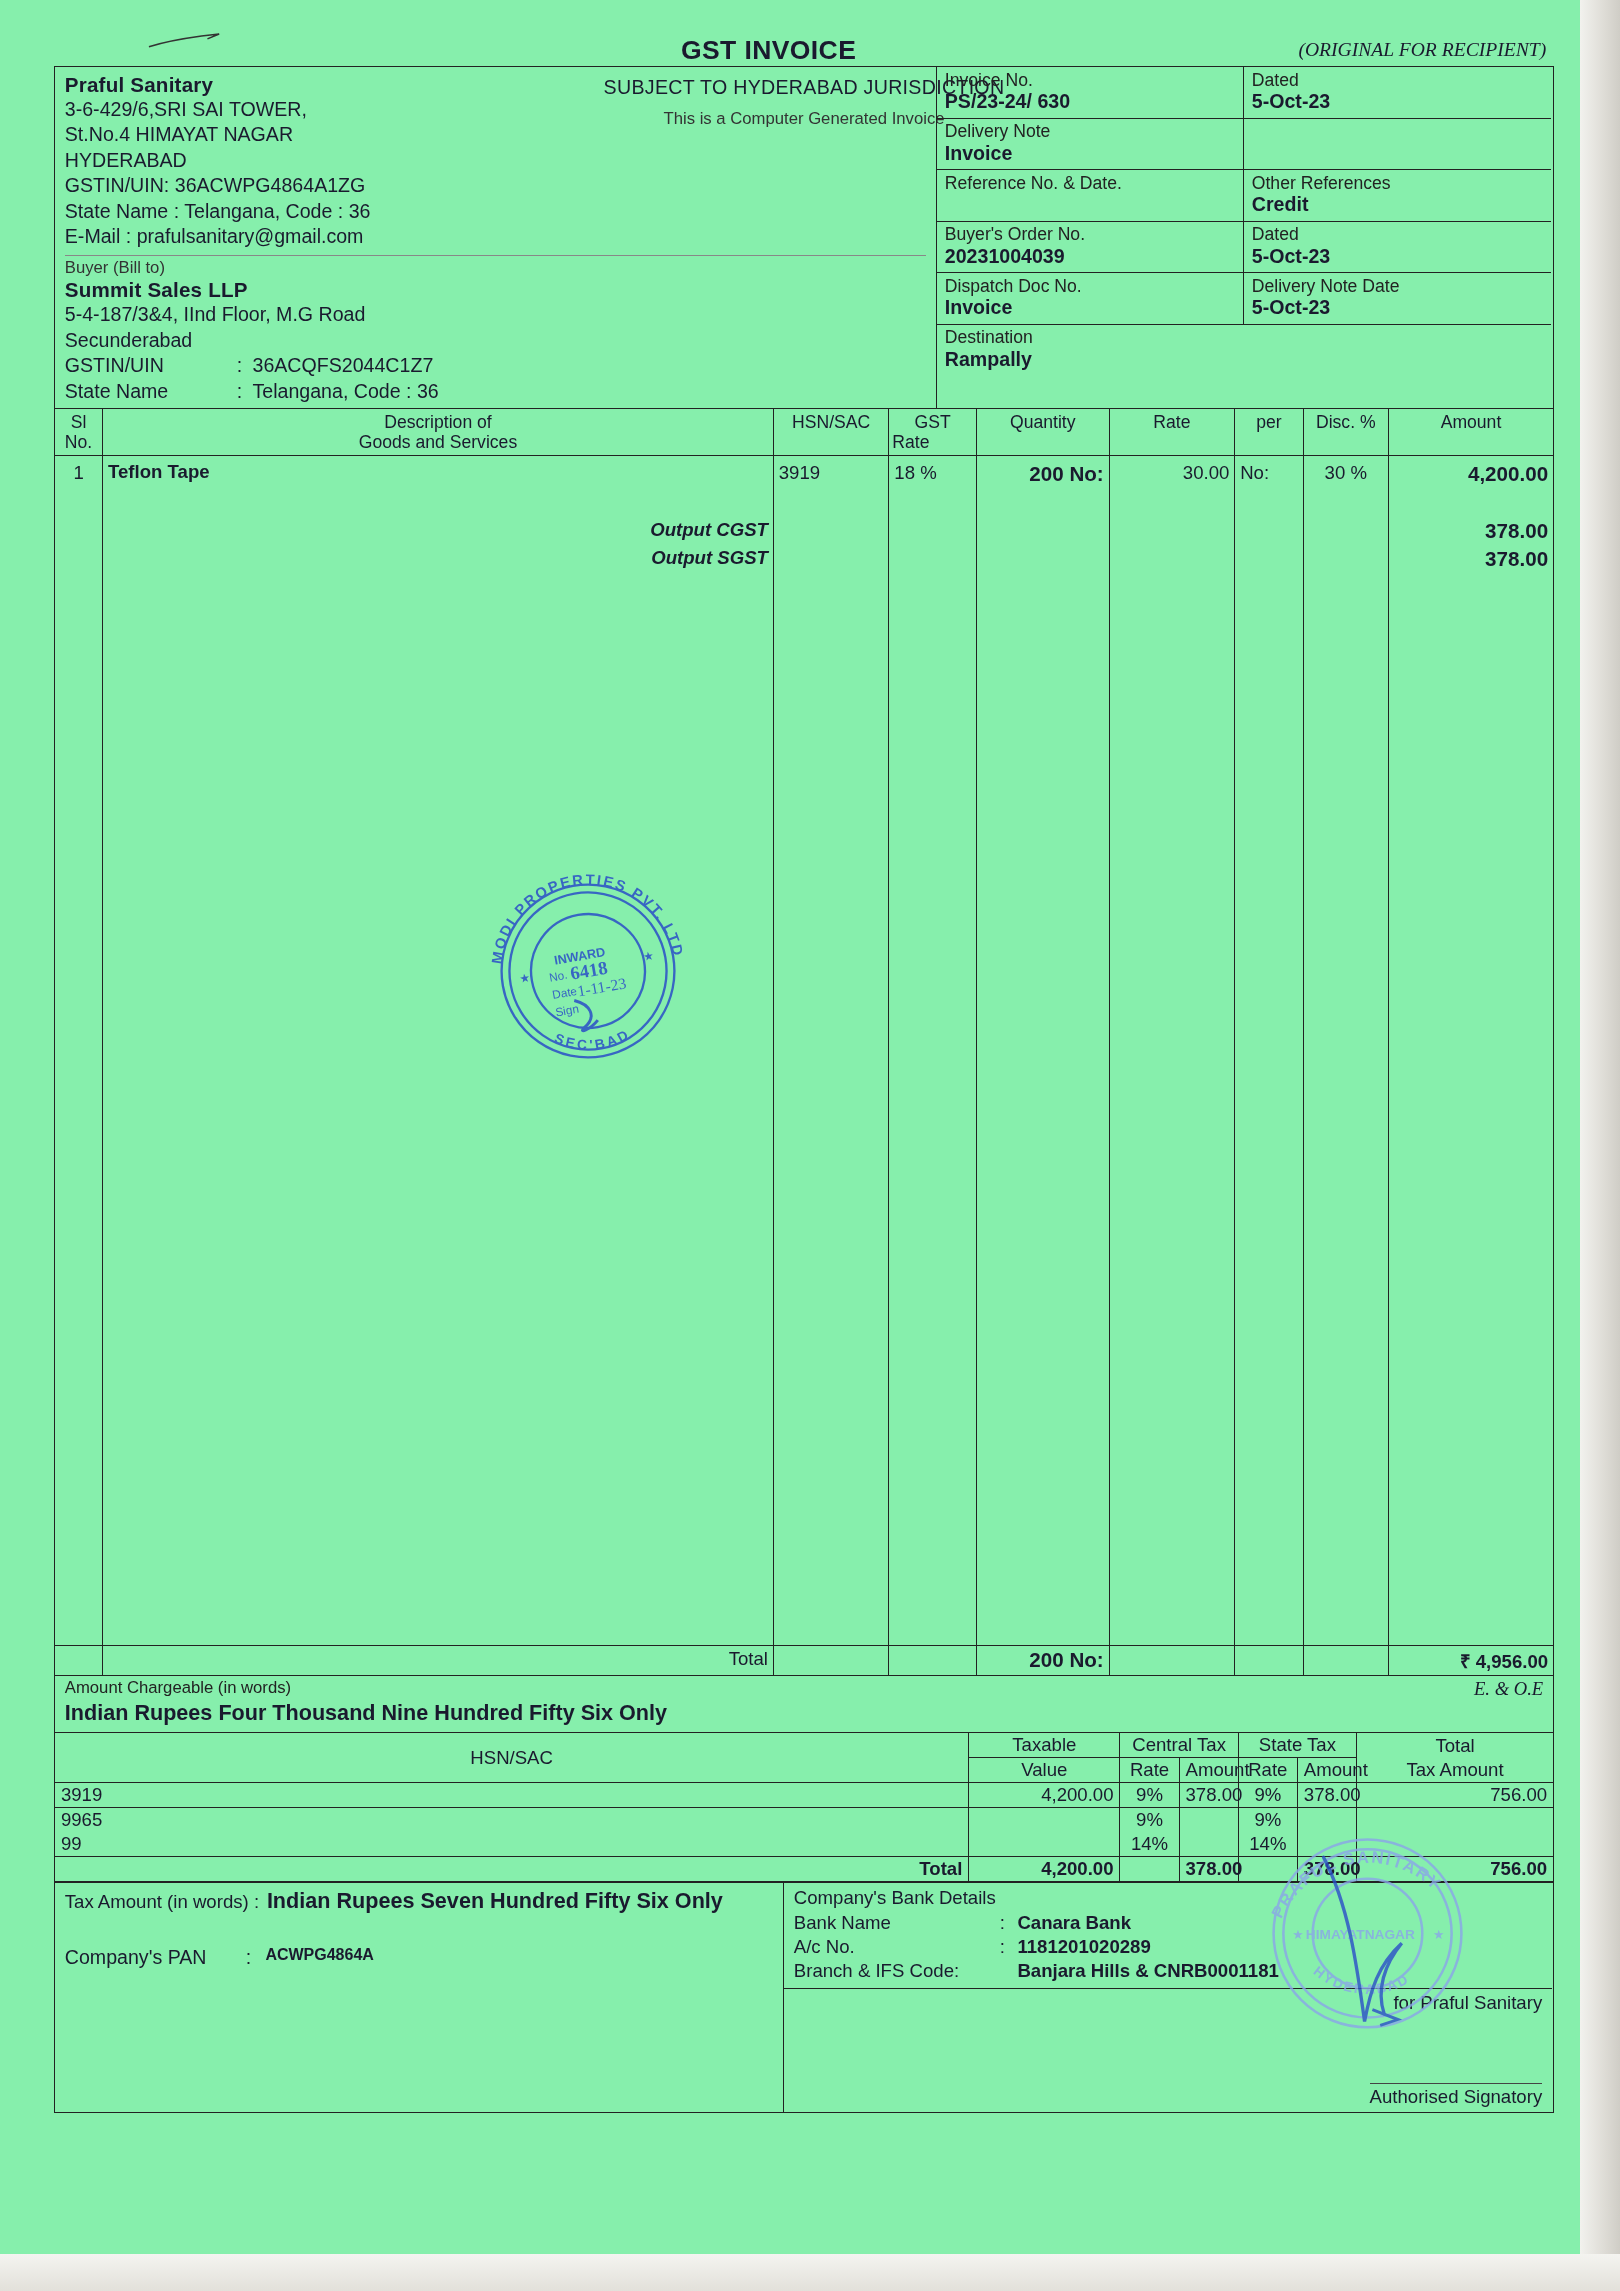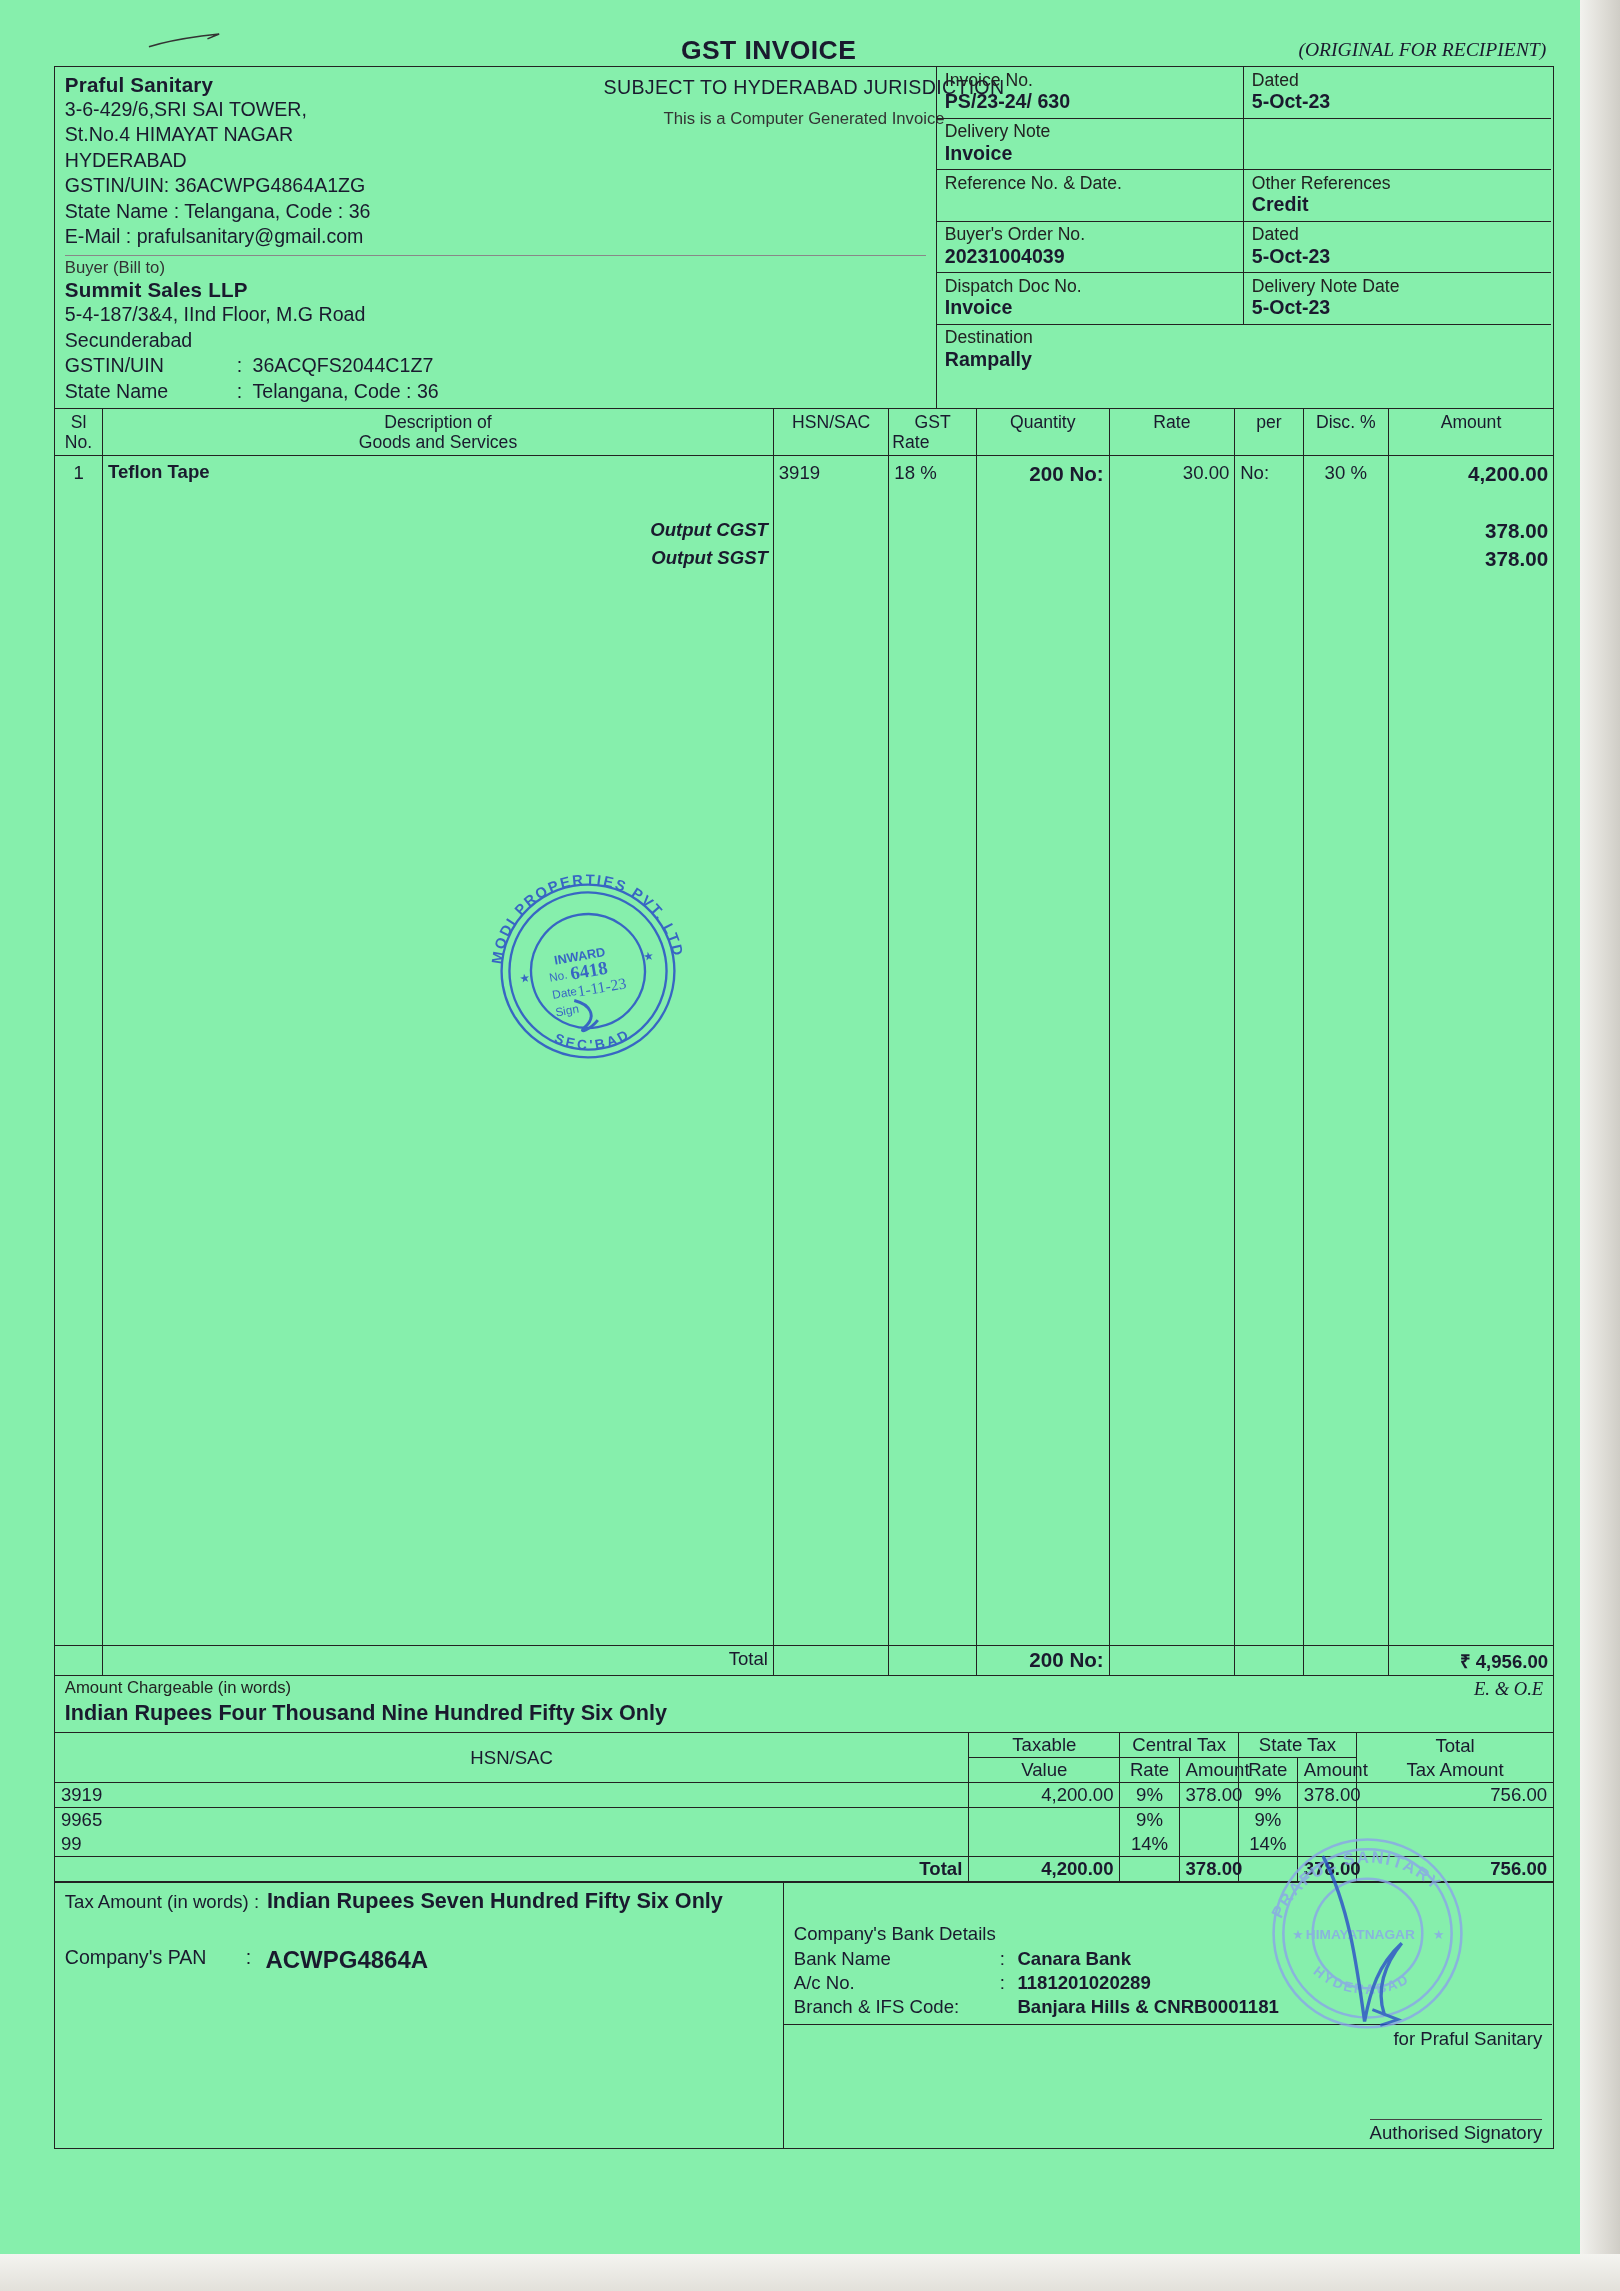--- a/index.html
+++ b/index.html
@@ -259,32 +259,32 @@
     font-size: 21.6px;
     font-weight: bold;
     margin-left: 7.8px;
   }
   .pan {
     padding: 25.5px 9.8px 5.9px 9.8px;
     font-size: 19.6px;
     display: flex;
   }
   .pan .k { width: 181px; }
-  .pan .v { font-weight: bold; font-size: 24px; }
+  .pan .v { font-weight: bold; font-size: 16px; }
   .decl {
     border-top: 1px solid #888;
     padding: 2px 9.8px 7.8px 9.8px;
   }
   .decl .t { font-size: 16.7px; color: #333; }
   .decl .b { font-size: 18.6px; line-height: 1.25; }
   .bank {
     padding: 3.9px 9.8px 3.9px 9.8px;
     border-bottom: 1px solid #222;
   }
-  .bank .title { font-size: 18.6px; margin-bottom: 2px; margin-top: 36px; }
+  .bank .title { font-size: 18.6px; margin-bottom: 2px; }
   .bank .row { display: flex; font-size: 18.6px; line-height: 1.30; }
   .bank .row .k { width: 206px; }
   .bank .row .v { font-weight: bold; }
   .sig {
     height: 116px;
     position: relative;
     padding: 3.9px 9.8px;
   }
   .sig .for {
     text-align: right;

